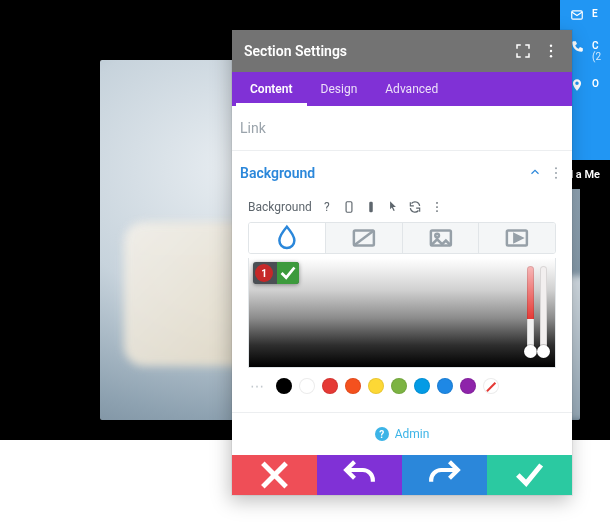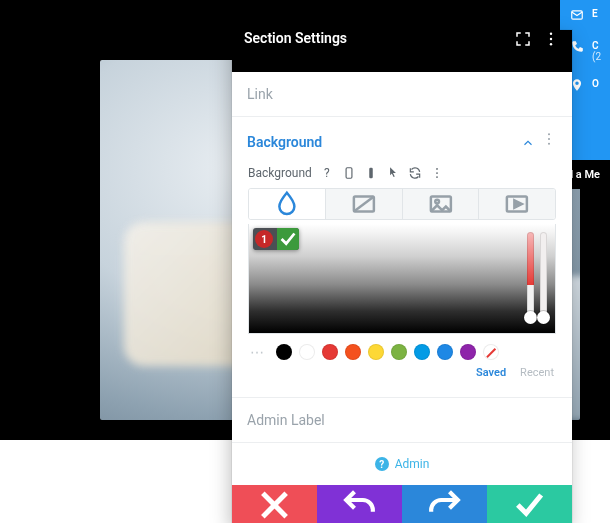--- a/index.html
+++ b/index.html
@@ -40,40 +40,40 @@
     font-size:11px; font-weight:600; padding:8px 10px; white-space:nowrap;
   }
 
   
   .panel {
     position: absolute; top: 30px; left: 232px; width: 340px;
     background: #fff; box-shadow: -2px 6px 18px rgba(0,0,0,.25), 0 0 0 1px rgba(0,0,0,.05);
     z-index: 10;
   }
   .panel-hd {
-    background: #000000; color:#fff;
-    display:flex; height:42px; padding:0 12px;
+    background: #737373; color:#fff;
+    display:flex; align-items:center; height:42px; padding:0 12px;
   }
   .panel-hd .ttl { flex:1; font-size:14px; font-weight:600; }
   .panel-hd .ic { width:18px; height:18px; margin-left:10px; cursor:pointer; display:flex; align-items:center; justify-content:center; }
   .tabs {
     background:#8031d6; display:flex; padding:0 4px;
   }
   .tab {
     color: rgba(255,255,255,.85);
     font-size:12px; padding:10px 14px; cursor:pointer;
   }
   .tab.active { color:#fff; font-weight:600; box-shadow: inset 0 -3px 0 #fff; }
 
   .panel-body { background:#fff; }
   .group {
     border-bottom:1px solid #eceef0;
   }
   .group-hd {
-    display:flex; align-items:flex-end; padding:14px 15px;
+    display:flex; align-items:flex-start; padding:14px 8px;
     color:#9aa3ab; font-size:14px; cursor:pointer;
   }
   .group-hd .lbl { flex:1; }
   .group-hd.open { color:#2b87da; font-weight:600; }
   .chev { width:14px; display:inline-flex; justify-content:center; color:#2b87da; }
   .group-hd .dots { width:16px; color:#9aa3ab; margin-left:6px; }
 
   .bg-body { padding: 2px 16px 14px; }
   .bg-title-row { display:flex; align-items:center; gap:8px; color:#5e666d; font-size:12px; margin-bottom:8px; }
   .bg-title-row .ic { width:14px; height:14px; display:flex; align-items:center; justify-content:center; cursor:pointer; color:#5e666d; }
@@ -179,20 +179,25 @@
       </span>
     <span class="ic">
         <svg viewBox="0 0 24 24" fill="#fff">
           <circle cx="12" cy="5" r="1.6"></circle>
           <circle cx="12" cy="12" r="1.6"></circle>
           <circle cx="12" cy="19" r="1.6"></circle>
         </svg>
       </span>
   </div>
 
+  <div class="tabs">
+    <div class="tab active">Content</div>
+    <div class="tab">Design</div>
+    <div class="tab">Advanced</div>
+  </div>
 
   <div class="panel-body">
 
     <div class="group">
       <div class="group-hd">
         <span class="lbl">Link</span>
       </div>
     </div>
 
     <div class="group">
@@ -296,32 +301,23 @@
           <span class="swatch" style="background:#fff"></span>
           <span class="swatch" style="background:#e53935"></span>
           <span class="swatch" style="background:#f4511e"></span>
           <span class="swatch" style="background:#fdd835"></span>
           <span class="swatch" style="background:#7cb342"></span>
           <span class="swatch" style="background:#039be5"></span>
           <span class="swatch" style="background:#1e88e5"></span>
           <span class="swatch" style="background:#8e24aa"></span>
           <span class="swatch none"></span>
         </div>
-        <div class="saved-row">
-          <span class="saved">Saved</span>
-          <span class="recent">Recent</span>
-        </div>
       </div>
     </div>
 
-    <div class="group">
-      <div class="group-hd">
-        <span class="lbl">Admin Label</span>
-      </div>
-    </div>
 
     <div class="help">
       <span class="ic">?</span>
       <span>Admin</span>
     </div>
   </div>
 
   <div class="footer">
     <div class="fbtn cancel">
         <svg width="14" viewBox="0 0 24 24" fill="none" stroke="#fff" stroke-width="3">

